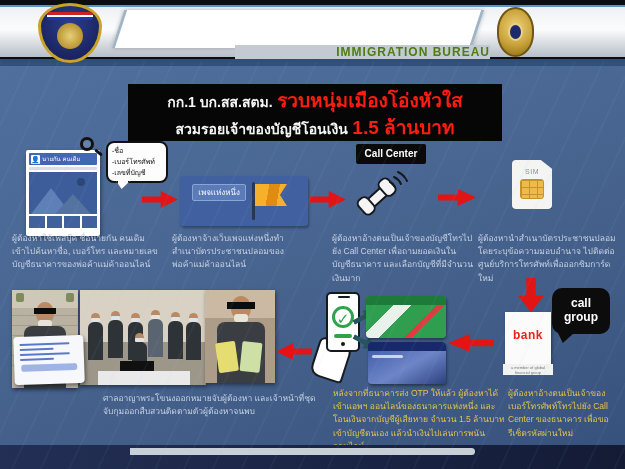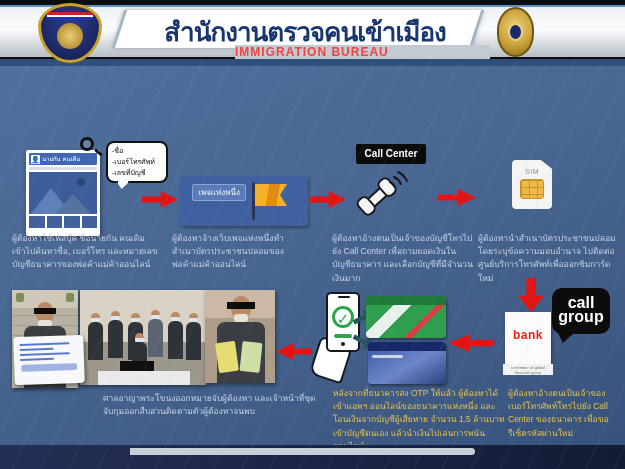--- a/index.html
+++ b/index.html
@@ -12,22 +12,22 @@
   .header{position:absolute;left:0;top:0;width:625px;height:62px;background:#0b0d10;z-index:5;}
   .header .silver{position:absolute;left:0;top:7px;width:625px;height:50px;
     background:linear-gradient(180deg,#eef1f4 0%,#fbfcfd 45%,#b6bec7 100%);}
   .header .blueline{position:absolute;left:0;top:5px;width:625px;height:2px;background:#5e93c9;}
   .header .blueline2{position:absolute;left:0;top:59px;width:625px;height:3px;background:#2f4e78;}
   .title-band{position:absolute;left:118px;top:10px;width:360px;height:38px;background:#ffffff;
     transform:skewX(-18deg);box-shadow:0 0 4px rgba(0,0,0,.25);border-left:3px solid #9fb4c6;border-right:3px solid #9fb4c6;}
   .title-th{position:absolute;left:130px;top:11px;width:350px;text-align:center;
     font-size:26px;font-weight:bold;color:#17366f;letter-spacing:-1px;}
   .en-band{position:absolute;left:235px;top:45px;width:255px;height:15px;background:#c3cad1;}
-  .title-en{position:absolute;left:235px;top:45px;width:255px;text-align:left;
-    font-size:12px;font-weight:bold;color:#ef4444;letter-spacing:1px;}
+  .title-en{position:absolute;left:235px;top:45px;width:255px;text-align:right;
+    font-size:12px;font-weight:bold;color:#4d7c0f;letter-spacing:1px;}
   
   .badge-imm{position:absolute;left:38px;top:3px;width:64px;height:60px;z-index:6;
     background:radial-gradient(circle at 50% 35%,#2c3d8f 0%,#1a2560 70%);
     border:3px solid #c9a227;border-radius:50% 50% 50% 50%/38% 38% 62% 62%;}
   .badge-imm .stripe{position:absolute;left:6px;top:6px;right:6px;height:8px;
     background:linear-gradient(180deg,#c22 0 33%,#fff 33% 66%,#23a 66% 100%);border-radius:3px;}
   .badge-imm .core{position:absolute;left:50%;top:55%;width:26px;height:26px;margin:-13px 0 0 -13px;
     background:radial-gradient(circle,#e8cf77 0%,#b38c2a 80%);border-radius:50%;}
   .badge-gold{position:absolute;left:497px;top:7px;width:37px;height:50px;z-index:6;
     background:radial-gradient(circle at 50% 40%,#f0d37a 0%,#c9a23a 55%,#8a6c18 100%);
@@ -137,51 +137,54 @@
     background:linear-gradient(150deg,#3a56a5 0%,#6e86c8 55%,#2c417e 100%);box-shadow:1px 2px 3px rgba(0,0,0,.4);}
   .card-b .top{height:9px;background:#17296b;}
   .card .chipline{margin:4px;width:40%;height:3px;background:rgba(255,255,255,.7);border-radius:2px;}
   
   .bank{position:absolute;left:505px;top:312px;width:46px;height:52px;background:#fbfbfb;
     box-shadow:1px 2px 3px rgba(0,0,0,.4);text-align:center;}
   .bank .t{margin-top:16px;font-size:12px;font-weight:bold;color:#e8231a;letter-spacing:.5px;}
   .bank-sub{position:absolute;left:503px;top:364px;width:50px;height:11px;background:#f2f2f2;
     font-size:4px;color:#777;text-align:center;line-height:5px;padding-top:1px;}
   .bubble{position:absolute;left:552px;top:288px;width:58px;height:46px;background:#0c0c0c;
-    border-radius:10px;color:#fff;font-size:16px;font-weight:bold;text-align:center;padding-top:8px;line-height:14px;z-index:2;}
+    border-radius:10px;color:#fff;font-size:12px;font-weight:bold;text-align:center;padding-top:8px;line-height:14px;z-index:2;}
   .bubble::after{content:"";position:absolute;left:6px;bottom:-9px;width:16px;height:10px;background:#0c0c0c;
     clip-path:polygon(0 0,100% 0,30% 100%);}
   
   .footer{position:absolute;left:0;top:445px;width:625px;height:24px;
     background:linear-gradient(90deg,#232f55 0%,#1a2444 55%,#131b35 100%);}
   .footer .bar{position:absolute;left:130px;top:3px;width:345px;height:7px;background:#c9cfd7;border-radius:0 4px 4px 0;}
 </style>
 </head>
 <body>
 
 <div class="slide">
 
   <div class="header">
     <div class="silver"></div>
     <div class="blueline"></div>
     <div class="title-band"></div>
-    <div class="title-th">สำนักงานตรวจคนเข้าเมือง</div>
     <div class="en-band"></div>
     <div class="title-en">IMMIGRATION BUREAU</div>
     <div class="blueline2"></div>
   </div>
   <div class="badge-imm">
     <div class="stripe"></div>
     <div class="core"></div>
   </div>
   <div class="badge-gold">
     <div class="core"></div>
   </div>
   <div class="hdr-gap"></div>
 
+  <div class="banner">
+    <div><span class="w">กก.1 บก.สส.สตม.</span> <span class="r">รวบหนุ่มเมืองโอ่งหัวใส</span></div>
+    <div><span class="w">สวมรอยเจ้าของบัญชีโอนเงิน</span> <span class="r">1.5 ล้านบาท</span></div>
+  </div>
 
   <div class="fb-card photo">
     <div class="fb-head">
       <div class="fb-ava">👤</div>
       <div class="fb-name">นายกัน คนเดิม</div>
     </div>
     <div class="fb-line"></div>
     <div class="fb-img">
       <div class="sun"></div>
       <div class="m1"></div>

